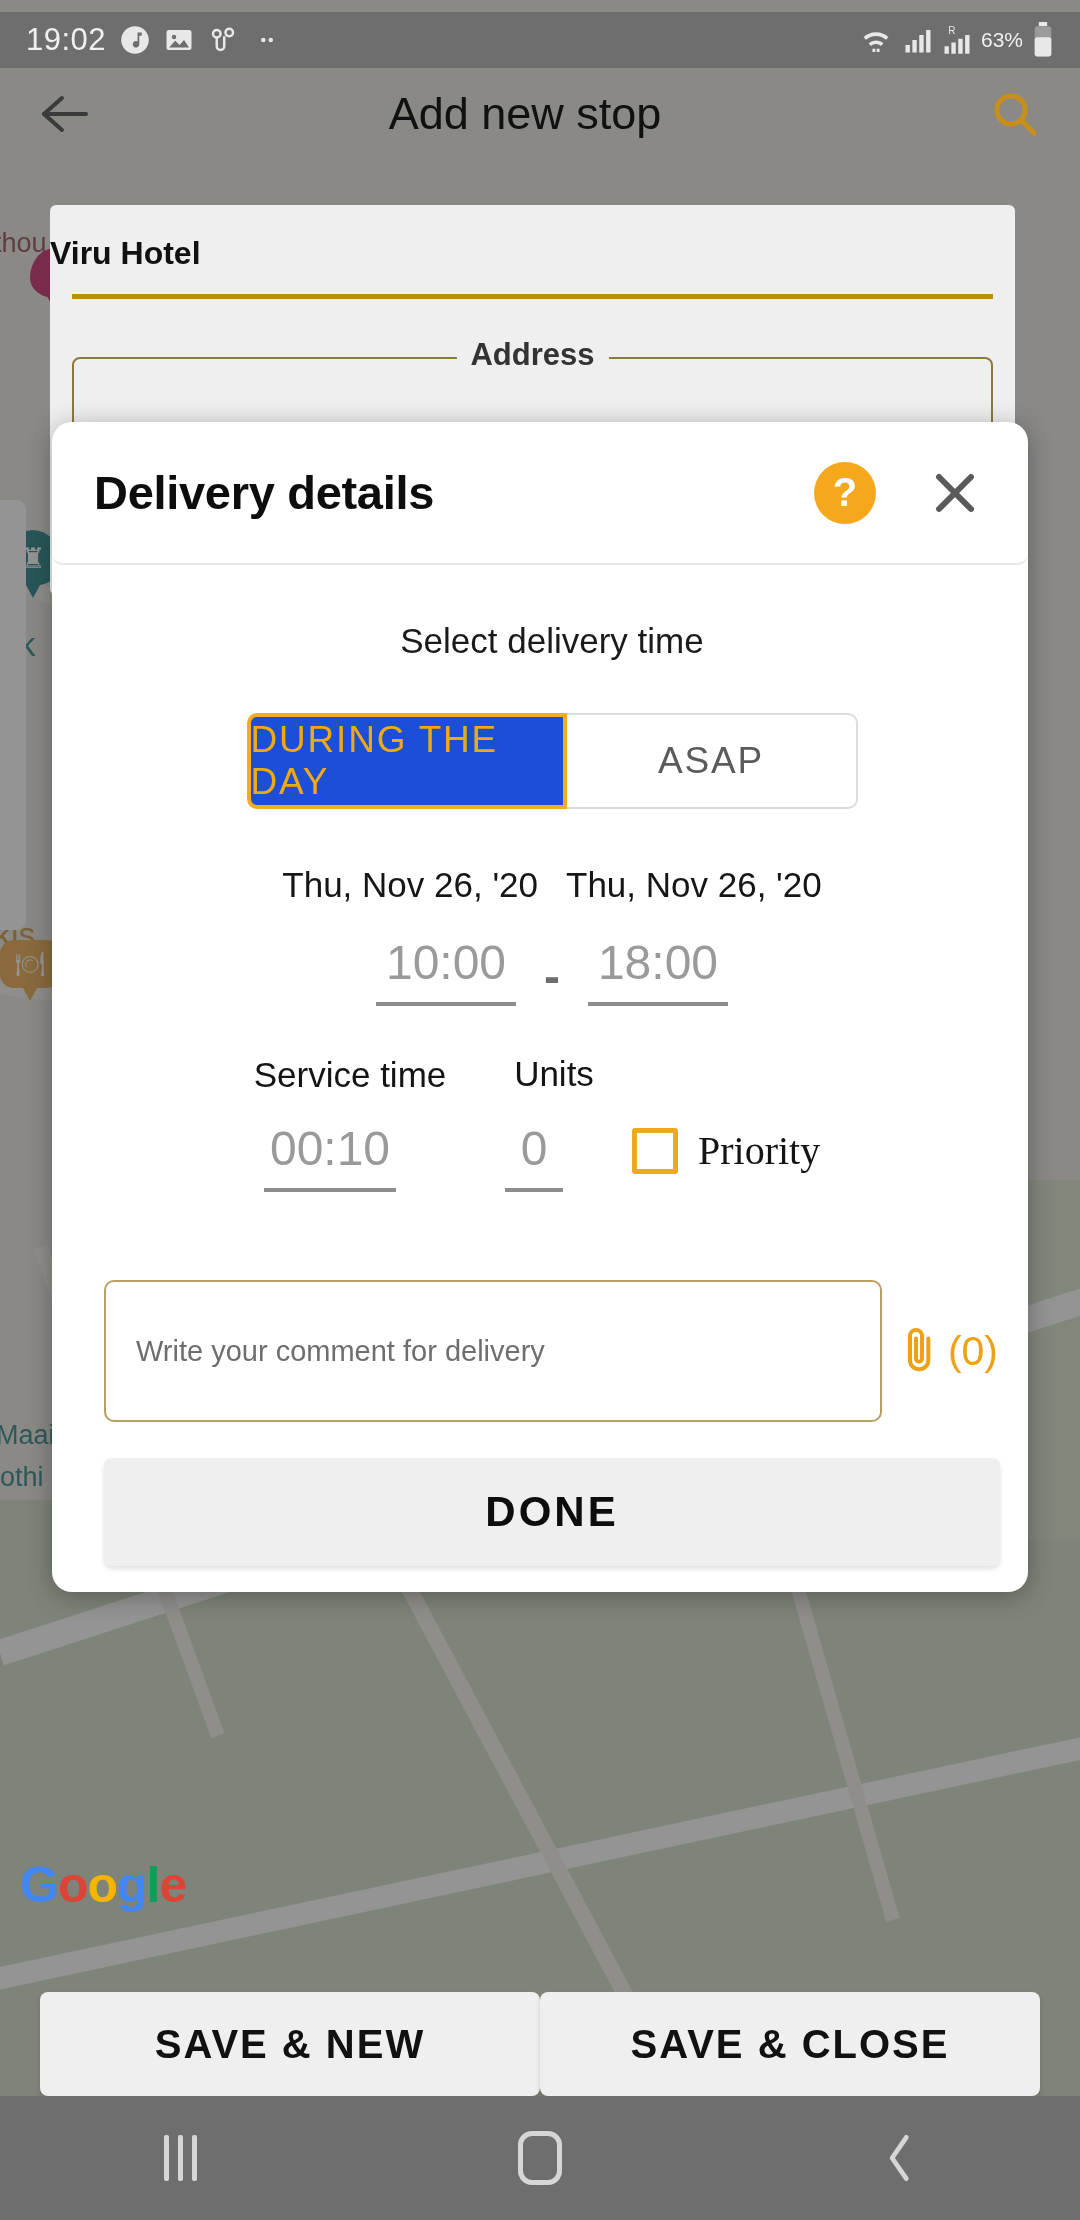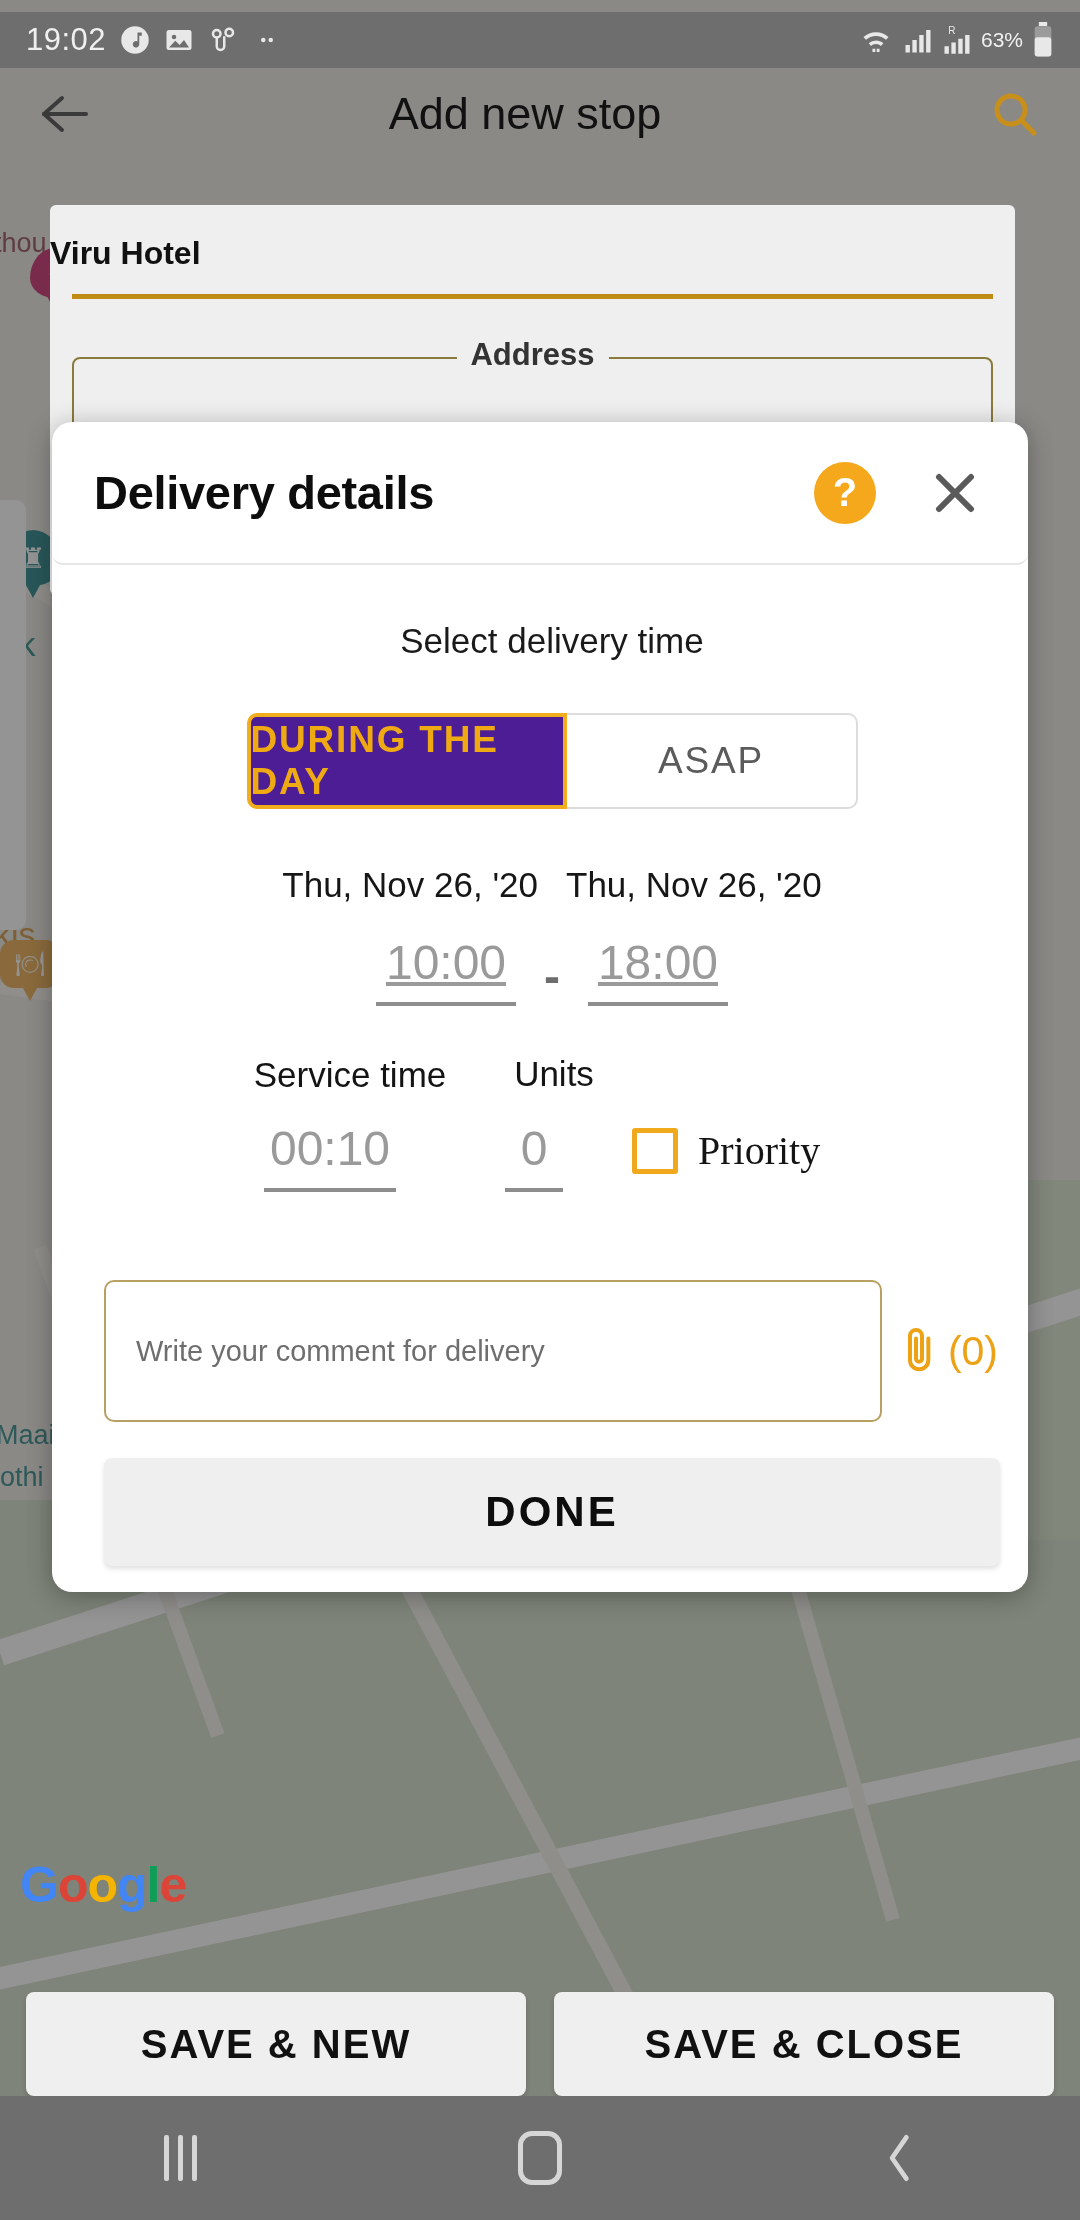--- a/index.html
+++ b/index.html
@@ -203,25 +203,25 @@
     border-radius:10px;
   }
   .toggle-opt {
     flex:0 0 auto;
     display:flex; align-items:center; justify-content:center;
     font-size:37px;
     letter-spacing:1.8px;
   }
   #toggle-during {
     width:320px;
-    background:#4c1d95;
+    background:#1d4ed8;
     border:4px solid #f0ad1e;
     border-radius:10px 0 0 10px;
     color:#efa912;
-    font-weight:bold;
+    font-weight:normal;
   }
   #toggle-asap {
     width:291px;
     background:#ffffff;
     border:2px solid #dcdcdc;
     border-left:none;
     border-radius:0 10px 10px 0;
     color:#5b5b5b;
   }
 
@@ -243,21 +243,20 @@
     justify-content:center;
     gap:28px;
   }
   .time-input {
     width:140px;
     text-align:center;
     font-size:48px;
     color:#9a9a9a;
     border-bottom:4px solid #8d8d8d;
     padding-bottom:12px;
-    text-decoration:underline;
   }
   #time-dash {
     font-size:48px;
     color:#6d6d6d;
     line-height:1;
     margin-top:18px;
     font-weight:bold;
   }
 
   #service-units-labels {
@@ -369,21 +368,21 @@
     color:#0d0d0d;
     letter-spacing:3px;
   }
 
   
   #bottom-actions {
     position:absolute;
     left:0; bottom:124px;
     width:1080px;
     display:flex;
-    justify-content:space-between;
+    justify-content:center;
     padding:0 26px;
     z-index:44;
   }
   .save-btn {
     width:500px;
     height:104px;
     background:#efefef;
     border-radius:8px;
     display:flex; align-items:center; justify-content:center;
     font-size:40px;

